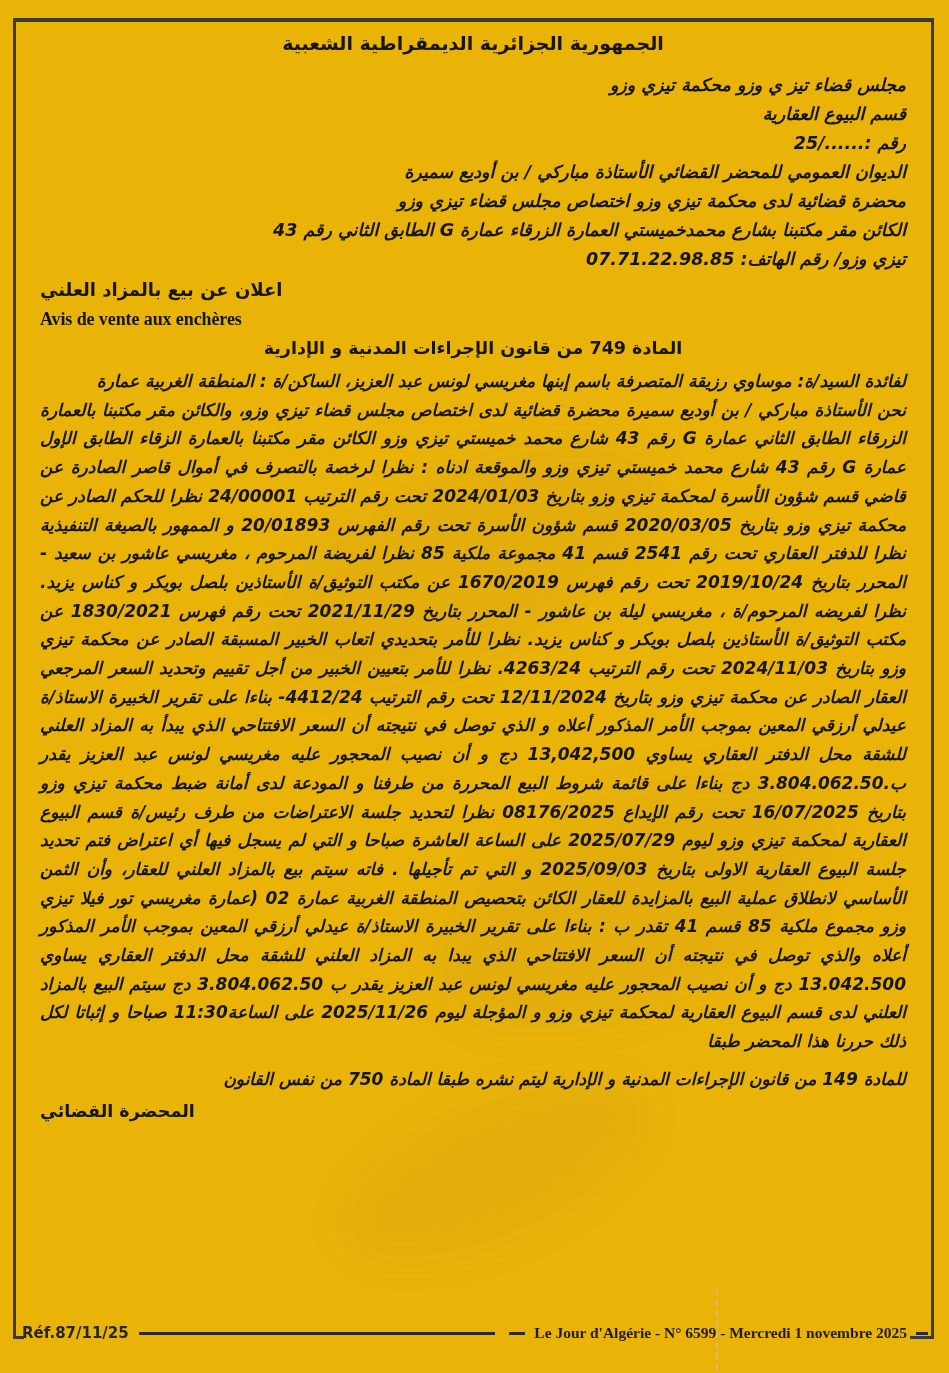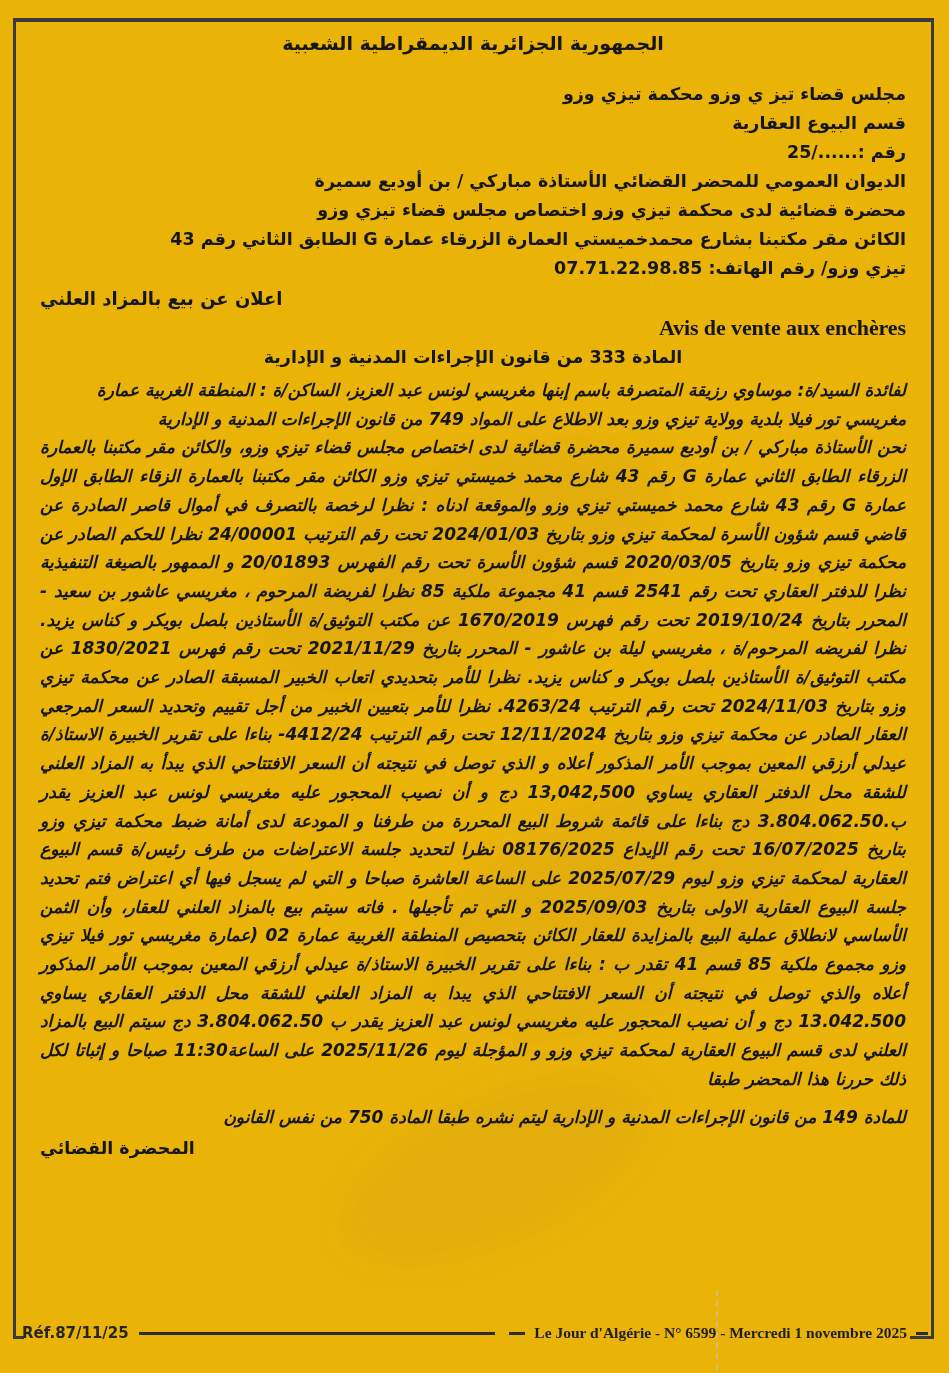--- a/index.html
+++ b/index.html
@@ -23,28 +23,28 @@
   .wm3{left:330px;top:1100px;width:330px;height:140px;}
 
   .content{
     position:absolute;left:40px;top:28px;width:866px;
     direction:rtl;unicode-bidi:embed;
     font-weight:700;letter-spacing:-0.1px;
   }
   .republic{
     text-align:center;font-size:19px;line-height:30px;
   }
-  .court{margin-top:22px;}
+  .court{margin-top:13px;font-style:italic;}
   .court-line{
     text-align:right;font-size:17.5px;line-height:29px;white-space:nowrap;
   }
   .title-ar{text-align:left;font-size:18px;line-height:29px;margin-top:1px;}
   .title-fr{
-    text-align:right;direction:ltr;
-    font-family:"Liberation Serif",serif;font-weight:700;font-size:22px;line-height:30px;
+    text-align:left;direction:ltr;
+    font-family:"Liberation Serif",serif;font-weight:700;font-size:18px;line-height:30px;
   }
   .title-article{text-align:center;font-size:17.5px;line-height:28px;}
 
   .body{margin-top:5px;font-size:17px;line-height:28.7px;}
   .body p{margin:0;text-align:justify;font-style:italic;}
   .body p.closing{margin-top:9px;}
   .signature{margin-top:3px;text-align:left;font-size:17.5px;line-height:29px;}
 
   
   .footer{
@@ -83,25 +83,24 @@
       <div class="court-line">قسم البيوع العقارية</div>
       <div class="court-line">رقم :....../25</div>
       <div class="court-line">الديوان العمومي للمحضر القضائي الأستاذة مباركي / بن أوديع سميرة</div>
       <div class="court-line">محضرة قضائية لدى محكمة تيزي وزو  اختصاص مجلس قضاء تيزي وزو</div>
       <div class="court-line">الكائن مقر مكتبنا  بشارع  محمدخميستي العمارة الزرقاء عمارة G الطابق الثاني رقم 43</div>
       <div class="court-line">تيزي وزو/  رقم الهاتف: 07.71.22.98.85</div>
     </div>
 
     <div class="title-ar">اعلان عن بيع بالمزاد العلني</div>
     <div class="title-fr">Avis de vente aux enchères</div>
-    <div class="title-article">المادة 333 من قانون الإجراءات المدنية و الإدارية</div>
+    <div class="title-article">المادة 749 من قانون الإجراءات المدنية و الإدارية</div>
 
     <div class="body">
       <p>لفائدة السيد/ة: موساوي رزيقة المتصرفة باسم إبنها مغريسي لونس عبد العزيز، الساكن/ة : المنطقة الغربية عمارة</p>
-      <p>مغريسي تور فيلا بلدية وولاية تيزي وزو بعد الاطلاع على المواد 749 من قانون الإجراءات المدنية و الإدارية</p>
       <p>نحن الأستاذة مباركي / بن أوديع سميرة محضرة قضائية لدى اختصاص مجلس قضاء تيزي وزو، والكائن  مقر مكتبنا بالعمارة الزرقاء الطابق الثاني عمارة G رقم 43 شارع محمد خميستي تيزي وزو الكائن مقر مكتبنا بالعمارة الزقاء الطابق الإول عمارة G رقم 43 شارع محمد خميستي تيزي وزو والموقعة ادناه :  نظرا لرخصة بالتصرف في أموال قاصر الصادرة عن قاضي قسم شؤون الأسرة لمحكمة تيزي وزو بتاريخ 2024/01/03 تحت رقم الترتيب 24/00001 نظرا للحكم الصادر عن محكمة تيزي وزو بتاريخ 2020/03/05 قسم شؤون الأسرة تحت رقم الفهرس 20/01893 و الممهور بالصيغة التنفيذية نظرا للدفتر العقاري تحت رقم 2541 قسم 41 مجموعة ملكية  85 نظرا لفريضة المرحوم ، مغريسي عاشور بن سعيد - المحرر بتاريخ 2019/10/24 تحت رقم فهرس 1670/2019 عن مكتب التوثيق/ة الأستاذين بلصل بويكر و كناس يزيد. نظرا لفريضه المرحوم/ة ، مغريسي ليلة بن عاشور - المحرر بتاريخ 2021/11/29 تحت رقم فهرس 1830/2021 عن مكتب التوثيق/ة الأستاذين بلصل بويكر و كناس يزيد.  نظرا للأمر بتحديدي اتعاب الخبير المسبقة الصادر عن محكمة تيزي وزو بتاريخ 2024/11/03 تحت رقم الترتيب 4263/24. نظرا للأمر بتعيين الخبير من أجل تقييم وتحديد السعر المرجعي العقار الصادر عن محكمة تيزي وزو بتاريخ 12/11/2024 تحت رقم  الترتيب 4412/24-  بناءا على تقرير الخبيرة الاستاذ/ة عيدلي أرزقي المعين بموجب الأمر المذكور أعلاه و الذي توصل في نتيجته أن السعر الافتتاحي الذي يبدأ به المزاد العلني للشقة محل الدفتر العقاري يساوي 13,042,500 دج و أن نصيب المحجور عليه مغريسي لونس عبد العزيز يقدر ب.3.804.062.50 دج بناءا على قائمة شروط البيع المحررة من طرفنا و المودعة لدى أمانة ضبط محكمة تيزي وزو بتاريخ 16/07/2025 تحت رقم الإيداع 08176/2025 نظرا لتحديد جلسة الاعتراضات من طرف رئيس/ة قسم البيوع العقارية لمحكمة تيزي وزو ليوم 2025/07/29 على الساعة العاشرة صباحا و التي لم يسجل فيها أي اعتراض فتم تحديد جلسة البيوع العقارية الاولى بتاريخ 2025/09/03 و التي تم تأجيلها . فاته سيتم بيع بالمزاد العلني للعقار، وأن الثمن الأساسي لانطلاق عملية البيع بالمزايدة  للعقار الكائن بتحصيص المنطقة الغربية عمارة 02 (عمارة مغريسي تور فيلا تيزي وزو مجموع ملكية 85 قسم 41 تقدر ب : بناءا على تقرير الخبيرة الاستاذ/ة  عيدلي أرزقي المعين بموجب الأمر المذكور أعلاه والذي توصل في نتيجته أن السعر  الافتتاحي الذي يبدا به المزاد العلني للشقة  محل الدفتر العقاري يساوي 13.042.500 دج و أن نصيب المحجور عليه مغريسي لونس عبد العزيز يقدر  ب 3.804.062.50 دج سيتم البيع بالمزاد العلني لدى قسم البيوع العقارية لمحكمة تيزي وزو و المؤجلة  ليوم  2025/11/26 على الساعة11:30 صباحا و إثباتا لكل ذلك حررنا هذا المحضر طبقا</p>
       <p class="closing">للمادة 149 من قانون الإجراءات المدنية و الإدارية ليتم نشره طبقا المادة 750 من نفس القانون</p>
       <div class="signature">المحضرة القضائي</div>
     </div>
   </div>
 
   <div class="footer">
     <span class="ref">Réf.87/11/25</span>
     <span class="rule"></span>
     <span class="journal">Le Jour d'Algérie - N° 6599 - Mercredi 1 novembre 2025</span>

